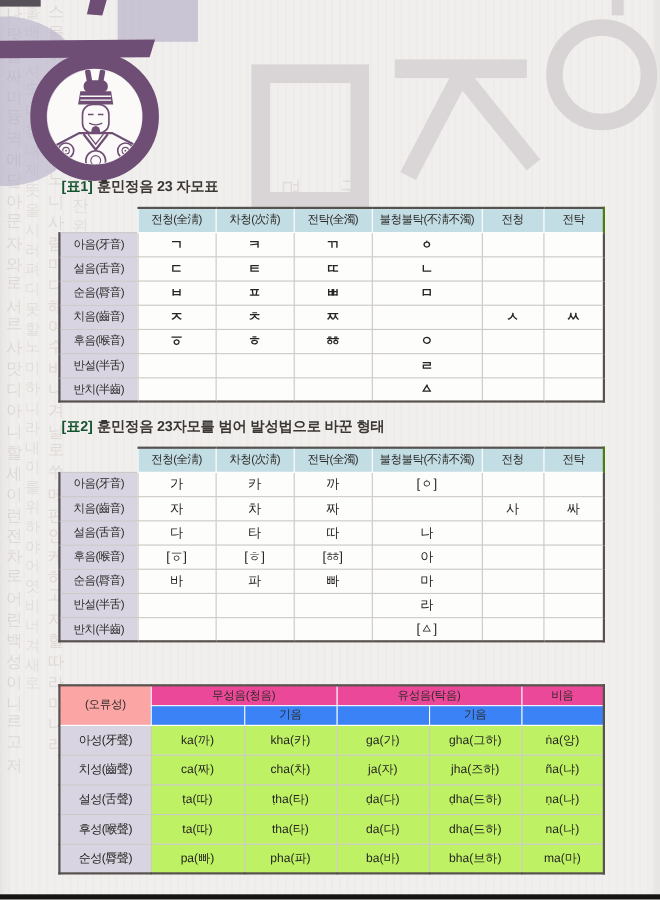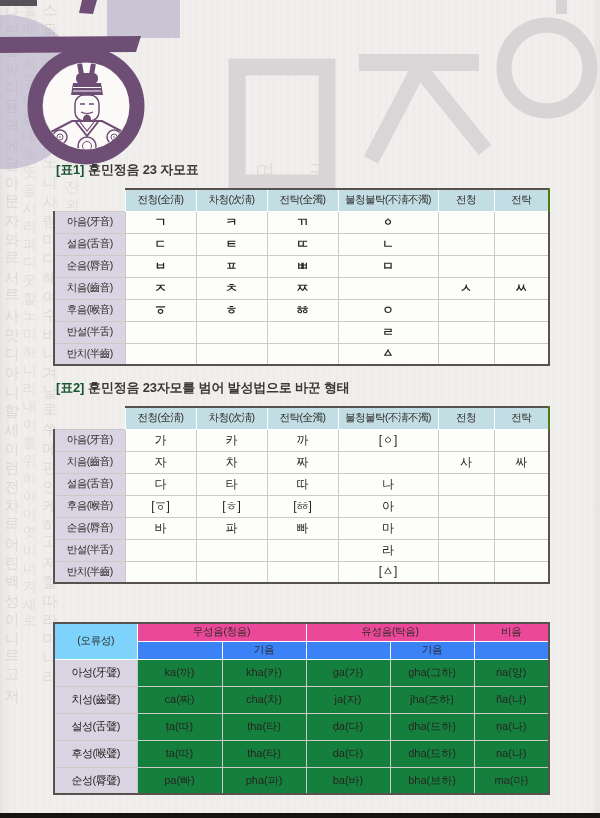--- a/index.html
+++ b/index.html
@@ -42,23 +42,23 @@
     height:22px; color:#262421; }
   .t12 td.lbl { background:#d9d4e2; border-left:2px solid #57524e;
     font-size:10.5px; letter-spacing:-0.5px; color:#2e2b29; }
   .t12 td:last-child { border-right:2px solid #57524e; }
   .t12 tr:last-child td { border-bottom:2px solid #57524e; }
   .jamo { font-size:12px; font-weight:bold; }
   .syl  { font-size:12px; }
   #table3 { border:2px solid #57524e; }
   .t3 th { background:#ec4899; border:1px solid #fff; font-weight:normal;
     font-size:10.5px; color:#2e2b29; height:18px; letter-spacing:-0.3px; }
-  .t3 th.corner { background:#7dd3fc; }
+  .t3 th.corner { background:#fca5a5; }
   .t3 th.sub { background:#3b82f6; }
-  .t3 td { background:#15803d; border:1px solid #ccc9c6; text-align:center;
+  .t3 td { background:#bef264; border:1px solid #ccc9c6; text-align:center;
     height:27px; font-size:11px; color:#262421; }
   .t3 td.lbl { background:#d9d4e2; font-size:11px; letter-spacing:-0.5px; }
   
   .corner-mark { position:absolute; left:0; top:0; width:37px; height:6px;
     background:#57525a; }
   .bottom-edge { position:absolute; left:0; top:813px; width:600px; height:5px;
     background:#151413; }
 </style>
 </head>
 <body>

